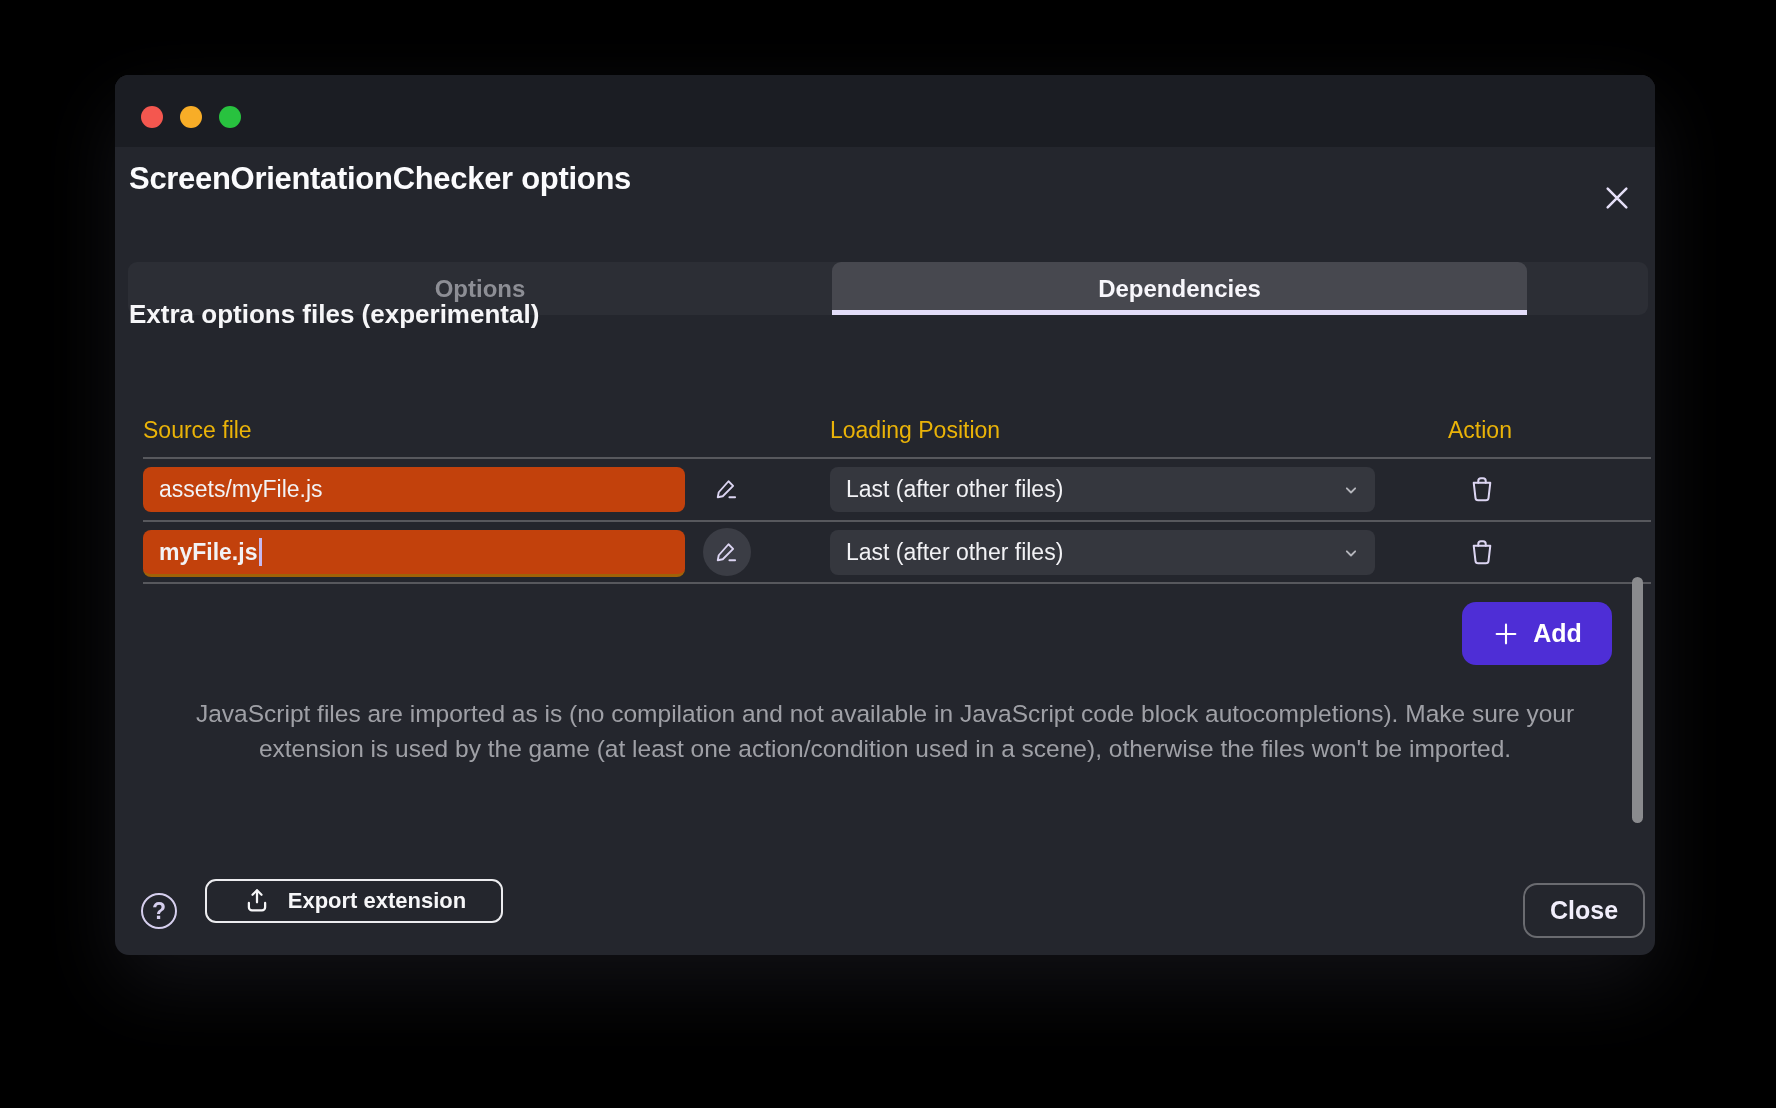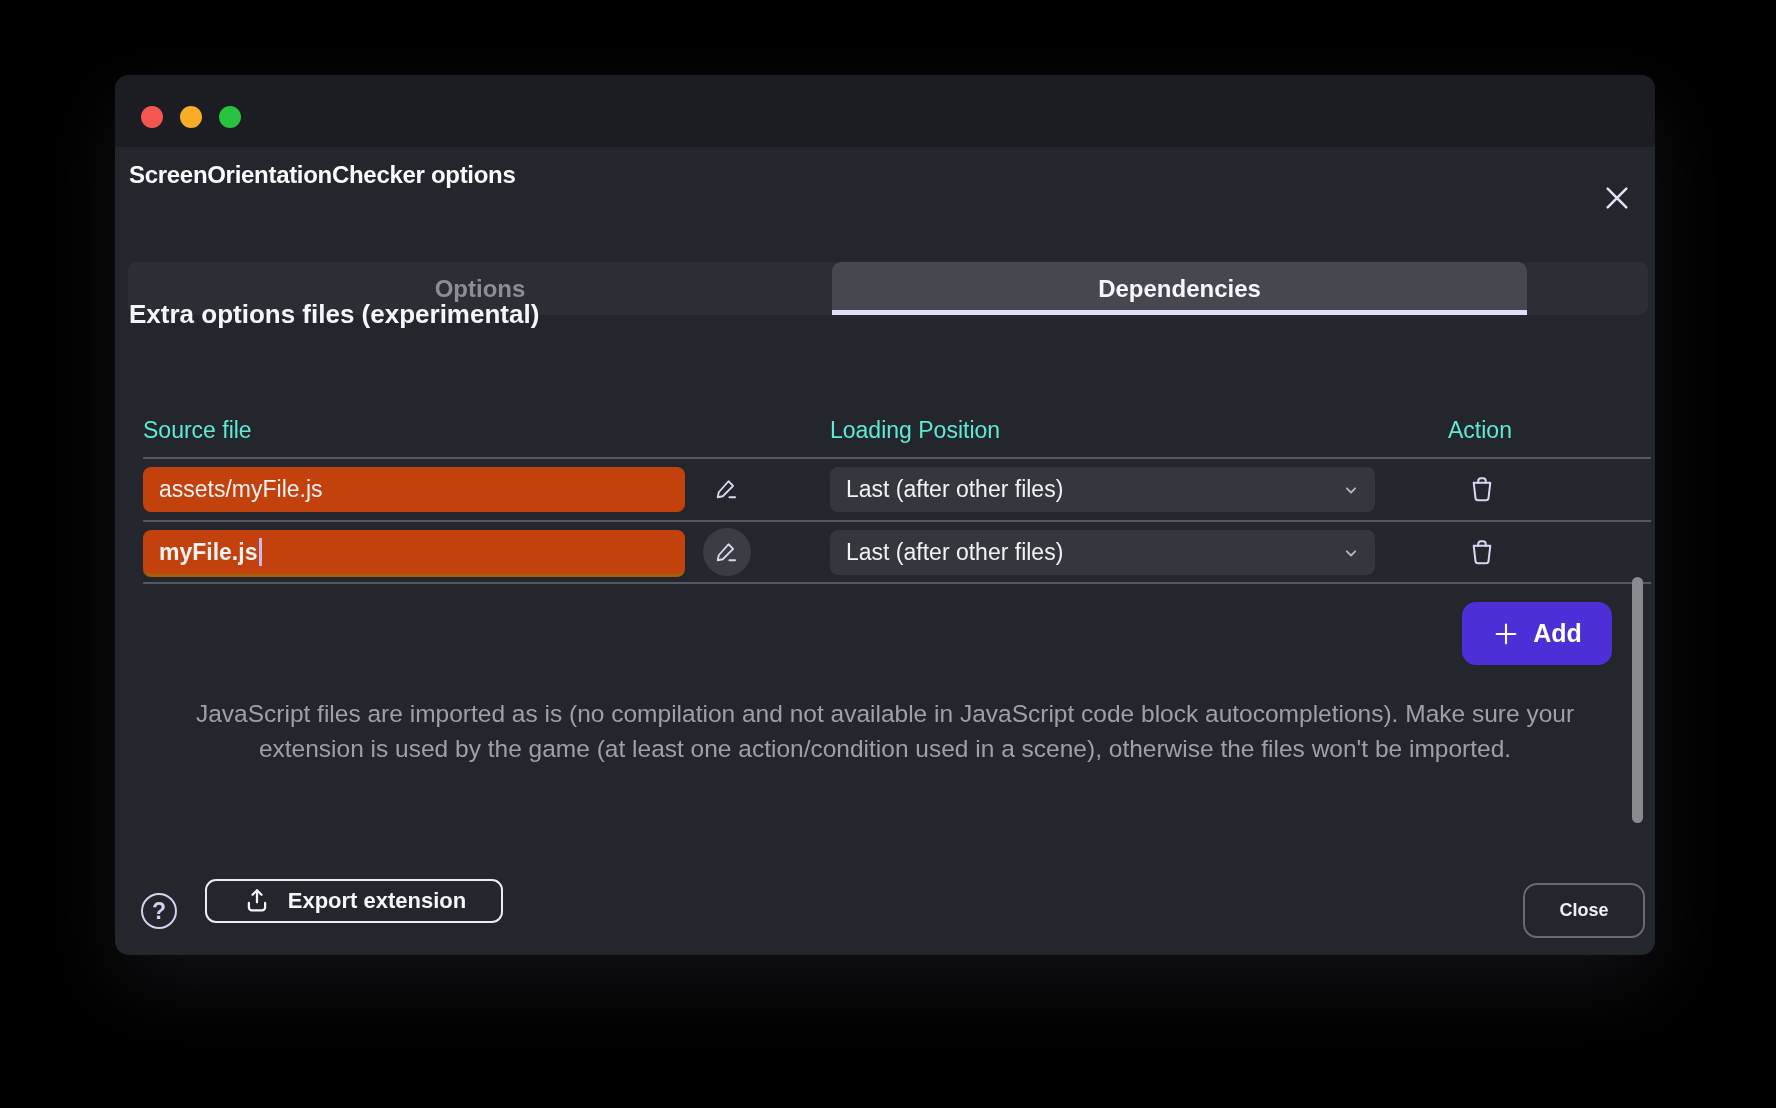--- a/index.html
+++ b/index.html
@@ -15,21 +15,21 @@
 
   
   .titlebar { position:absolute; left:0; top:0; width:100%; height:72px; background:#1b1d23; }
   .traffic { position:absolute; top:31px; width:22px; height:22px; border-radius:50%; }
   .t-red   { left:26px;  background:#f4574f; }
   .t-yellow{ left:65px;  background:#f8ad27; }
   .t-green { left:104px; background:#28c23f; }
 
   .dialog-title {
     position:absolute; left:14px; top:86px;
-    font-size:24px; font-weight:700; color:#fbfbfd; letter-spacing:-0.3px;
+    font-size:31px; font-weight:700; color:#fbfbfd; letter-spacing:-0.3px;
   }
   .close-x {
     position:absolute; left:1483px; top:104px; width:38px; height:38px;
     display:flex; align-items:center; justify-content:center; cursor:pointer;
     color:#e4def6;
   }
 
   
   .tabbar {
     position:absolute; left:13px; top:187px; width:1520px; height:53px;
@@ -47,21 +47,21 @@
   }
 
   .section-heading {
     position:absolute; left:14px; top:224px;
     font-size:26px; font-weight:700; color:#f6f6f8;
   }
 
   
   .table-area { position:absolute; left:28px; top:330px; width:1508px; }
   .thead { position:relative; height:52px; }
-  .th { position:absolute; font-size:23px; color:#5eead4; top:12px; }
+  .th { position:absolute; font-size:23px; color:#eab308; top:12px; }
   .th-source  { left:0; }
   .th-loading { left:687px; }
   .th-action  { left:1305px; }
   .hr { position:absolute; left:0; width:1508px; height:0; border-top:2px solid #57585d; }
   .hr1 { top:382px; } .hr2 { top:445px; } .hr3 { top:507px; }
   .hr  { left:28px; }
 
   .row { position:absolute; left:28px; width:1508px; height:62px; }
   .row1 { top:383px; } .row2 { top:446px; }
 
@@ -121,21 +121,21 @@
     position:absolute; left:90px; top:804px; width:298px; height:44px;
     background:transparent; border:2.5px solid #ececef; border-radius:11px;
     display:flex; align-items:center; justify-content:center; gap:16px;
     color:#f6f6f8; font-size:22px; font-weight:700; cursor:pointer;
     font-family:"Liberation Sans", sans-serif;
   }
   .close-btn {
     position:absolute; left:1408px; top:808px; width:122px; height:55px;
     background:transparent; border:2px solid #6a6b70; border-radius:14px;
     display:flex; align-items:center; justify-content:center;
-    color:#f1eefb; font-size:18px; font-weight:700; cursor:pointer;
+    color:#f1eefb; font-size:25px; font-weight:700; cursor:pointer;
     font-family:"Liberation Sans", sans-serif;
   }
   svg { display:block; }
 </style>
 </head>
 <body>
 
 <div class="window">
 
   <div class="titlebar">

